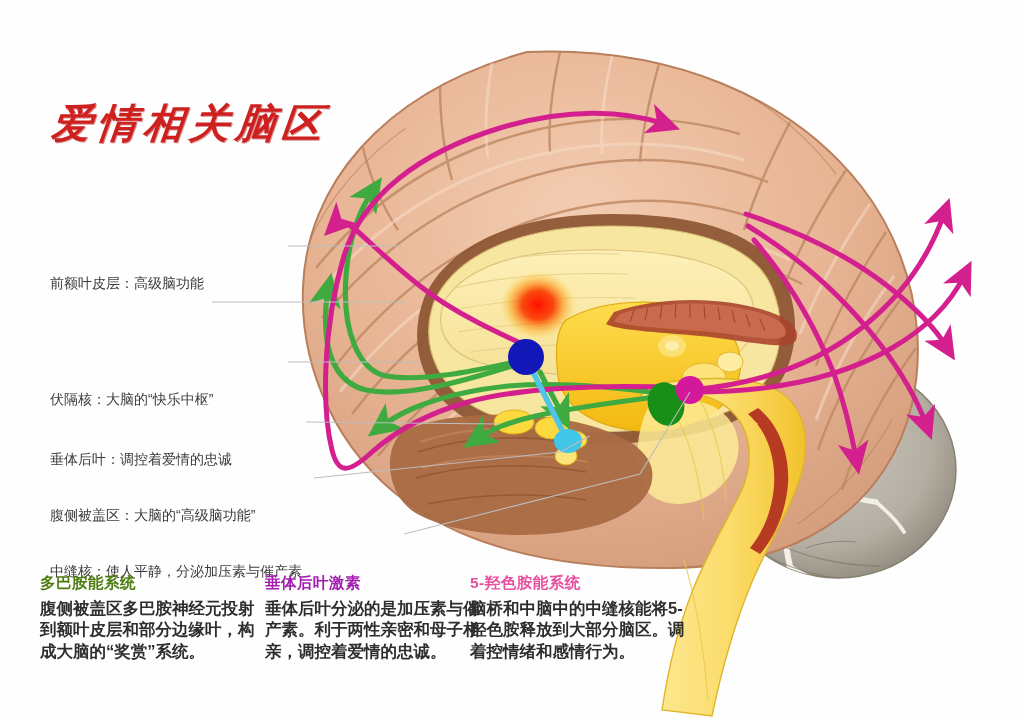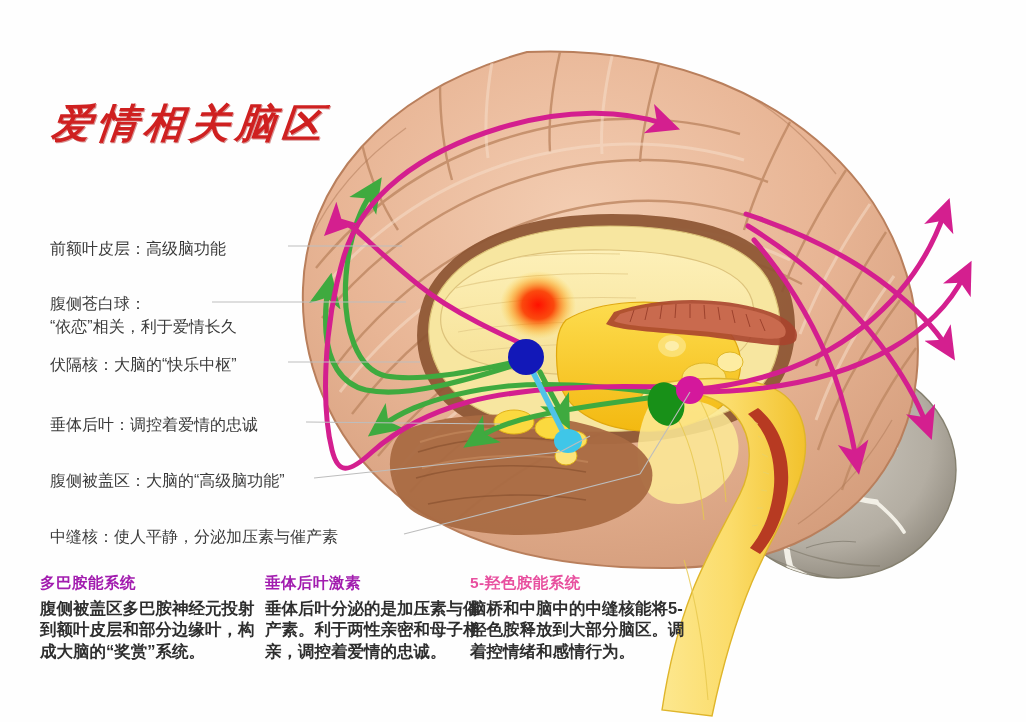--- a/index.html
+++ b/index.html
@@ -19,23 +19,24 @@
     color:#cf2020;
     font-style:italic;
     text-shadow:1px 1px 0 rgba(170,20,20,.45);
     white-space:nowrap;
     transform:skewX(-6deg);
   }
 
   
   .lbl{
     position:absolute;
-    font-size:16px;color:#3b3b3b;white-space:nowrap;
+    font-size:14px;color:#3b3b3b;white-space:nowrap;
     font-family:"Liberation Sans","DejaVu Sans",sans-serif;
     line-height:1.45;
+    margin-top:36px;
   }
   .lbl .l2{display:block;}
 
   
   .col{position:absolute;top:573px;width:215px;}
   .col h3{
     margin:0 0 4px 0;font-size:15.5px;font-weight:700;letter-spacing:.5px;
     font-family:"Liberation Sans","DejaVu Sans",sans-serif;
   }
   .col p{
@@ -328,43 +329,39 @@
       <path d="M560,452 L590,436"></path>
     </g>
   </svg>
 
   <div id="title" style="color: rgb(207, 32, 32);">爱情相关脑区</div>
 
   <div class="lbl" style="left:50px;top:237px;">
     <span>前额叶皮层：高级脑功能</span>
   </div>
 
-  <div class="lbl" style="left:50px;top:292px;">
-    <span class="l2">腹侧苍白球：</span>
-    <span class="l2">“依恋”相关，利于爱情长久</span>
-  </div>
 
   <div class="lbl" style="left:50px;top:353px;">
     <span>伏隔核：大脑的“快乐中枢”</span>
   </div>
 
   <div class="lbl" style="left:50px;top:413px;">
     <span>垂体后叶：调控着爱情的忠诚</span>
   </div>
 
   <div class="lbl" style="left:50px;top:469px;">
     <span>腹侧被盖区：大脑的“高级脑功能”</span>
   </div>
 
   <div class="lbl" style="left:50px;top:525px;">
     <span>中缝核：使人平静，分泌加压素与催产素</span>
   </div>
 
   <div class="col" id="col0">
-    <h3 style="color: #a21caf;">多巴胺能系统</h3>
+    <h3 style="color: #4d7c0f;">多巴胺能系统</h3>
     <p>腹侧被盖区多巴胺神经元投射到额叶皮层和部分边缘叶，构成大脑的“奖赏”系统。</p>
   </div>
 
   <div class="col" id="col1">
     <h3 style="color: #a21caf;">垂体后叶激素</h3>
     <p>垂体后叶分泌的是加压素与催产素。利于两性亲密和母子相亲，调控着爱情的忠诚。</p>
   </div>
 
   <div class="col" id="col2">
     <h3 style="color: rgb(232, 80, 159);">5-羟色胺能系统</h3>

